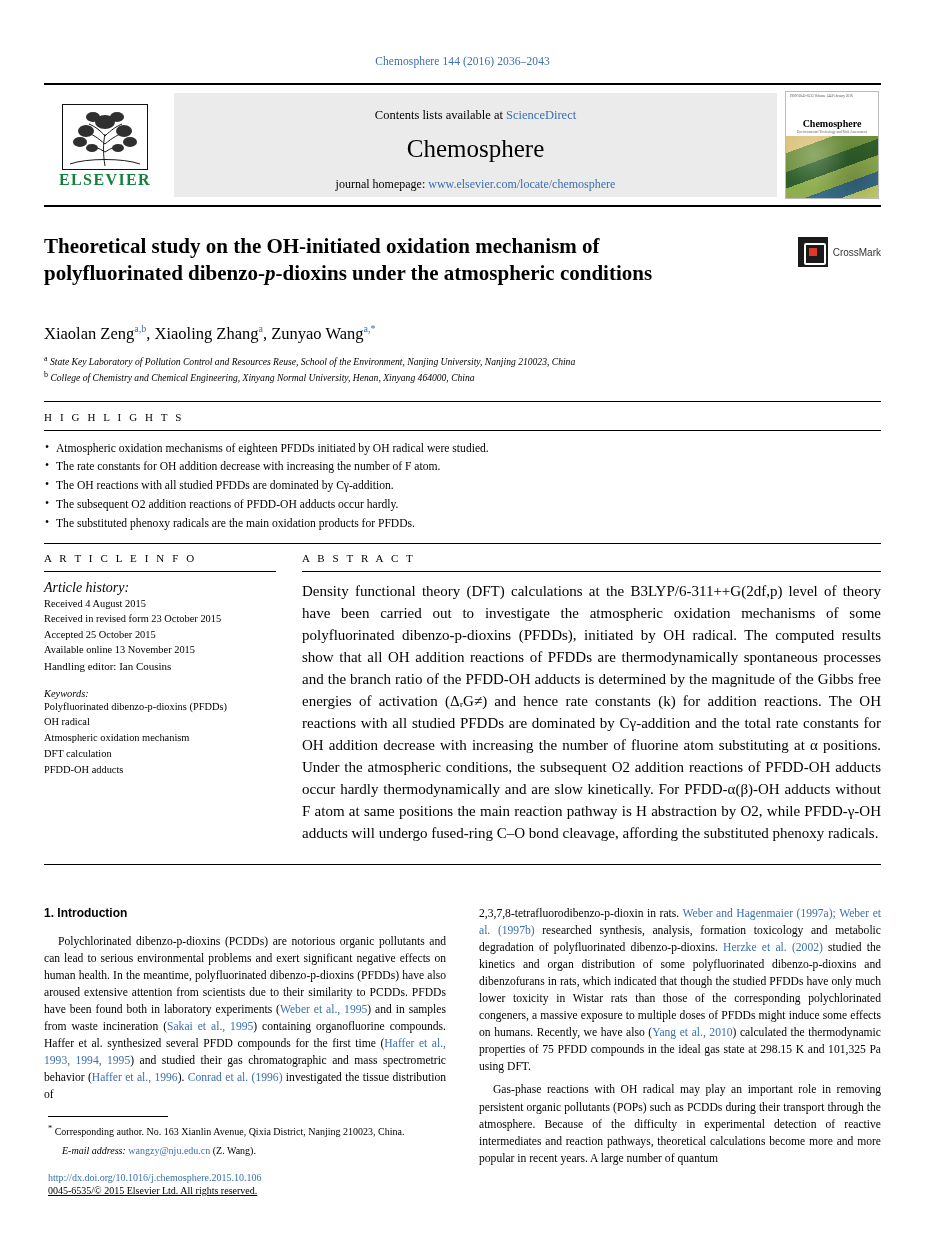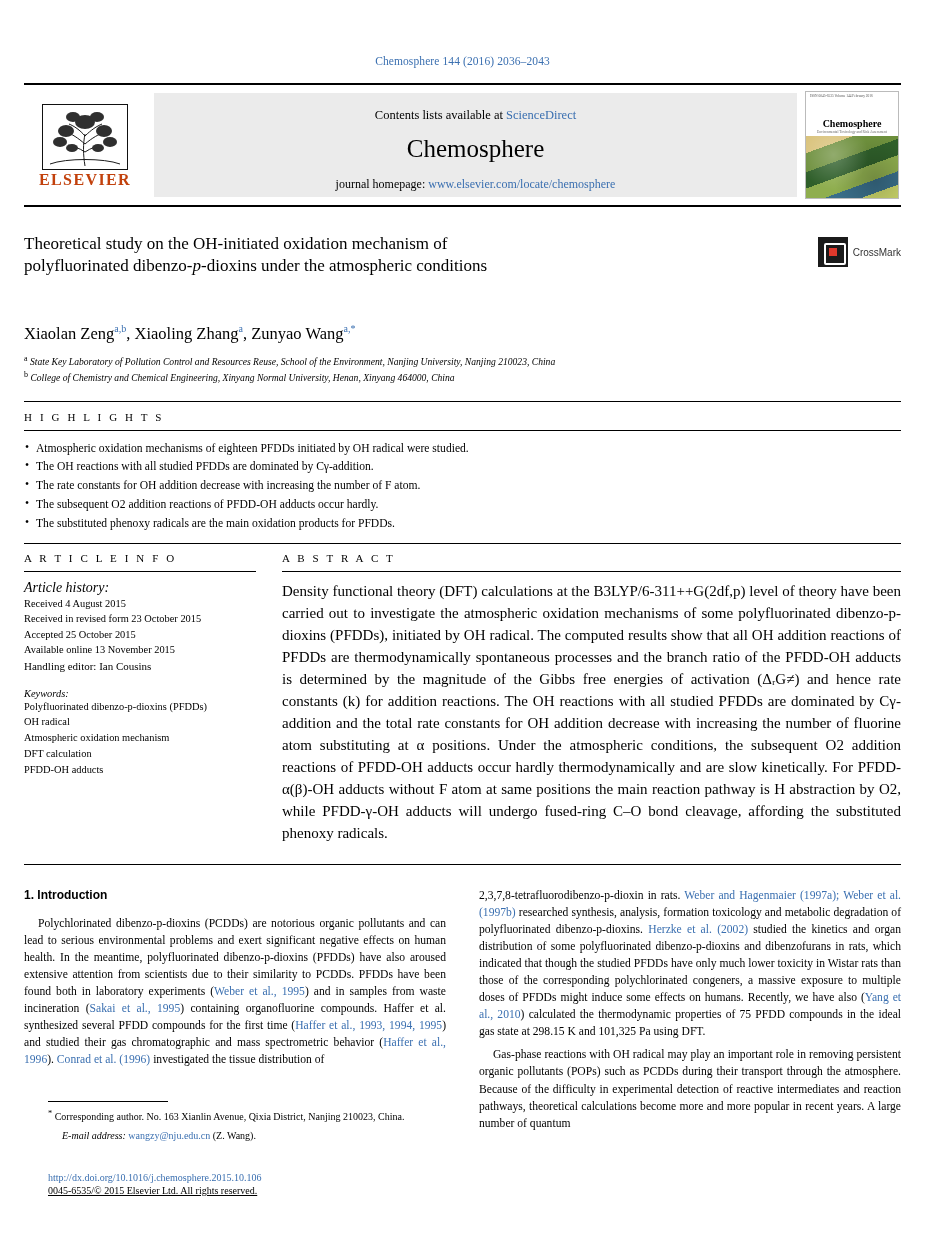--- a/index.html
+++ b/index.html
@@ -13,21 +13,21 @@
     font-family: "Liberation Serif", serif;
     color: #000;
     position: relative;
     overflow: hidden;
   }
   .page {
     width: 925px;
     height: 1234px;
     position: relative;
     box-sizing: border-box;
-    padding: 0 24px;
+    padding: 0 44px;
     border-radius: 28px;
   }
   a, .link {
     color: #3a6fb0;
     text-decoration: none;
   }
   .journal-ref {
     text-align: center;
     font-size: 11.5px;
     color: #3a6fb0;
@@ -50,21 +50,21 @@
     flex-direction: column;
     align-items: center;
     justify-content: center;
     padding: 4px 0 2px 0;
   }
   .tree-svg { display:block; }
   .elsevier-word {
     font-family: "Liberation Serif", serif;
     font-size: 16px;
     letter-spacing: 1.4px;
-    color: #c2410c;
+    color: #15803d;
     font-weight: bold;
     margin-top: 1px;
   }
   .center-band {
     flex: 1 1 auto;
     background: #ebebeb;
     margin: 8px 8px 8px 8px;
     display: flex;
     flex-direction: column;
     align-items: center;
@@ -129,23 +129,24 @@
       radial-gradient(circle at 75% 70%, rgba(0,0,0,0.2), transparent 50%);
   }
   
   .title-block {
     margin-top: 26px;
     position: relative;
     min-height: 62px;
     padding-right: 110px;
   }
   .paper-title {
-    font-size: 17px;
+    font-size: 21px;
     line-height: 1.28;
     font-family: "Liberation Serif", serif;
+    font-weight: bold;
   }
   .crossmark {
     position: absolute;
     right: 0;
     top: 4px;
     display: flex;
     align-items: center;
     gap: 5px;
   }
   .crossmark-box {
@@ -250,21 +251,21 @@
   }
 
   
   .body-rule {
     border-top: 1px solid #000;
     margin-top: 20px;
   }
   .body-cols {
     display: flex;
     gap: 33px;
-    margin-top: 22px;
+    margin-top: 40px;
   }
   .bcol {
     flex: 1 1 0;
     font-size: 11.6px;
     line-height: 1.47;
     text-align: justify;
   }
   .sec-title {
     font-family: "Liberation Sans", sans-serif;
     font-weight: bold;
@@ -280,21 +281,21 @@
     margin-bottom: 6px;
   }
   .footnote {
     font-size: 10px;
     line-height: 1.5;
     text-align: justify;
   }
   .footnote .email { font-style: italic; }
   .doi-line {
     font-size: 10px;
-    margin-top: 29px;
+    margin-top: 14px;
   }
   .issn-line {
     font-size: 10px;
     margin-top: 2px;
     text-decoration: underline;
   }
   .bottom-abs {
     position: absolute;
     left: 48px;
     bottom: 38px;
@@ -379,22 +380,22 @@
   <div class="aff">
     <div><sup>a</sup> <span>State Key Laboratory of Pollution Control and Resources Reuse, School of the Environment, Nanjing University, Nanjing 210023, China</span></div>
     <div><sup>b</sup> <span>College of Chemistry and Chemical Engineering, Xinyang Normal University, Henan, Xinyang 464000, China</span></div>
   </div>
 
   <div class="sec-rule-top"></div>
   <div class="sec-head">H I G H L I G H T S</div>
   <div class="hl-rule"></div>
   <ul class="hl-list">
     <li>Atmospheric oxidation mechanisms of eighteen PFDDs initiated by OH radical were studied.</li>
+    <li>The rate constants for OH addition decrease with increasing the number of F atom.</li>
     <li>The OH reactions with all studied PFDDs are dominated by Cγ-addition.</li>
-    <li>The rate constants for OH addition decrease with increasing the number of F atom.</li>
     <li>The subsequent O2 addition reactions of PFDD-OH adducts occur hardly.</li>
     <li>The substituted phenoxy radicals are the main oxidation products for PFDDs.</li>
   </ul>
 
   <div class="info-abstract">
 
     <div class="col-info">
       <div class="ia-head">A R T I C L E   I N F O</div>
       <div class="ia-rule"></div>
       <div class="hist-title">Article history:</div>

